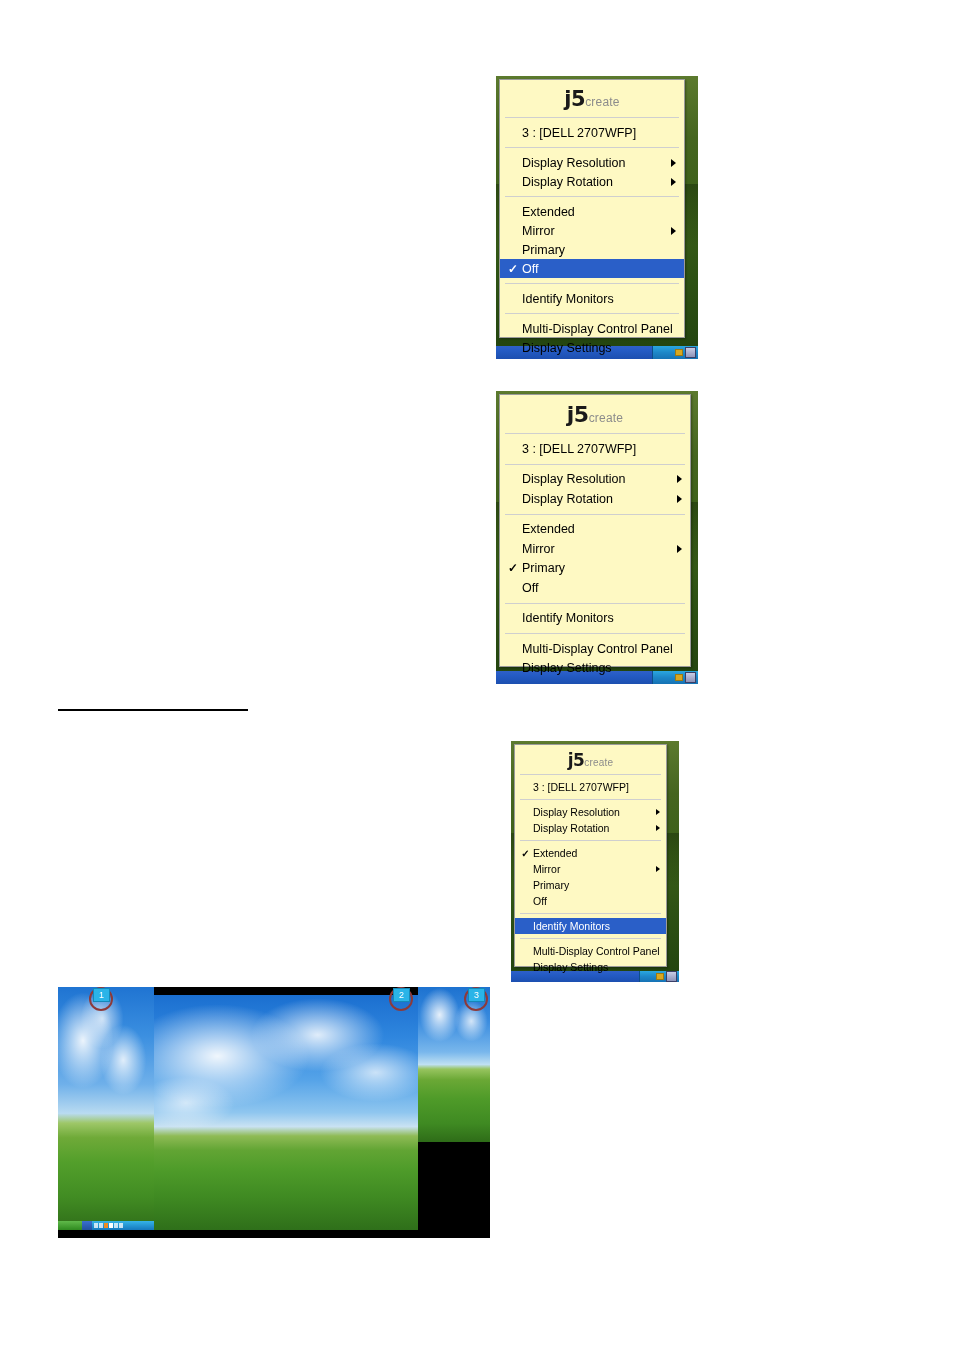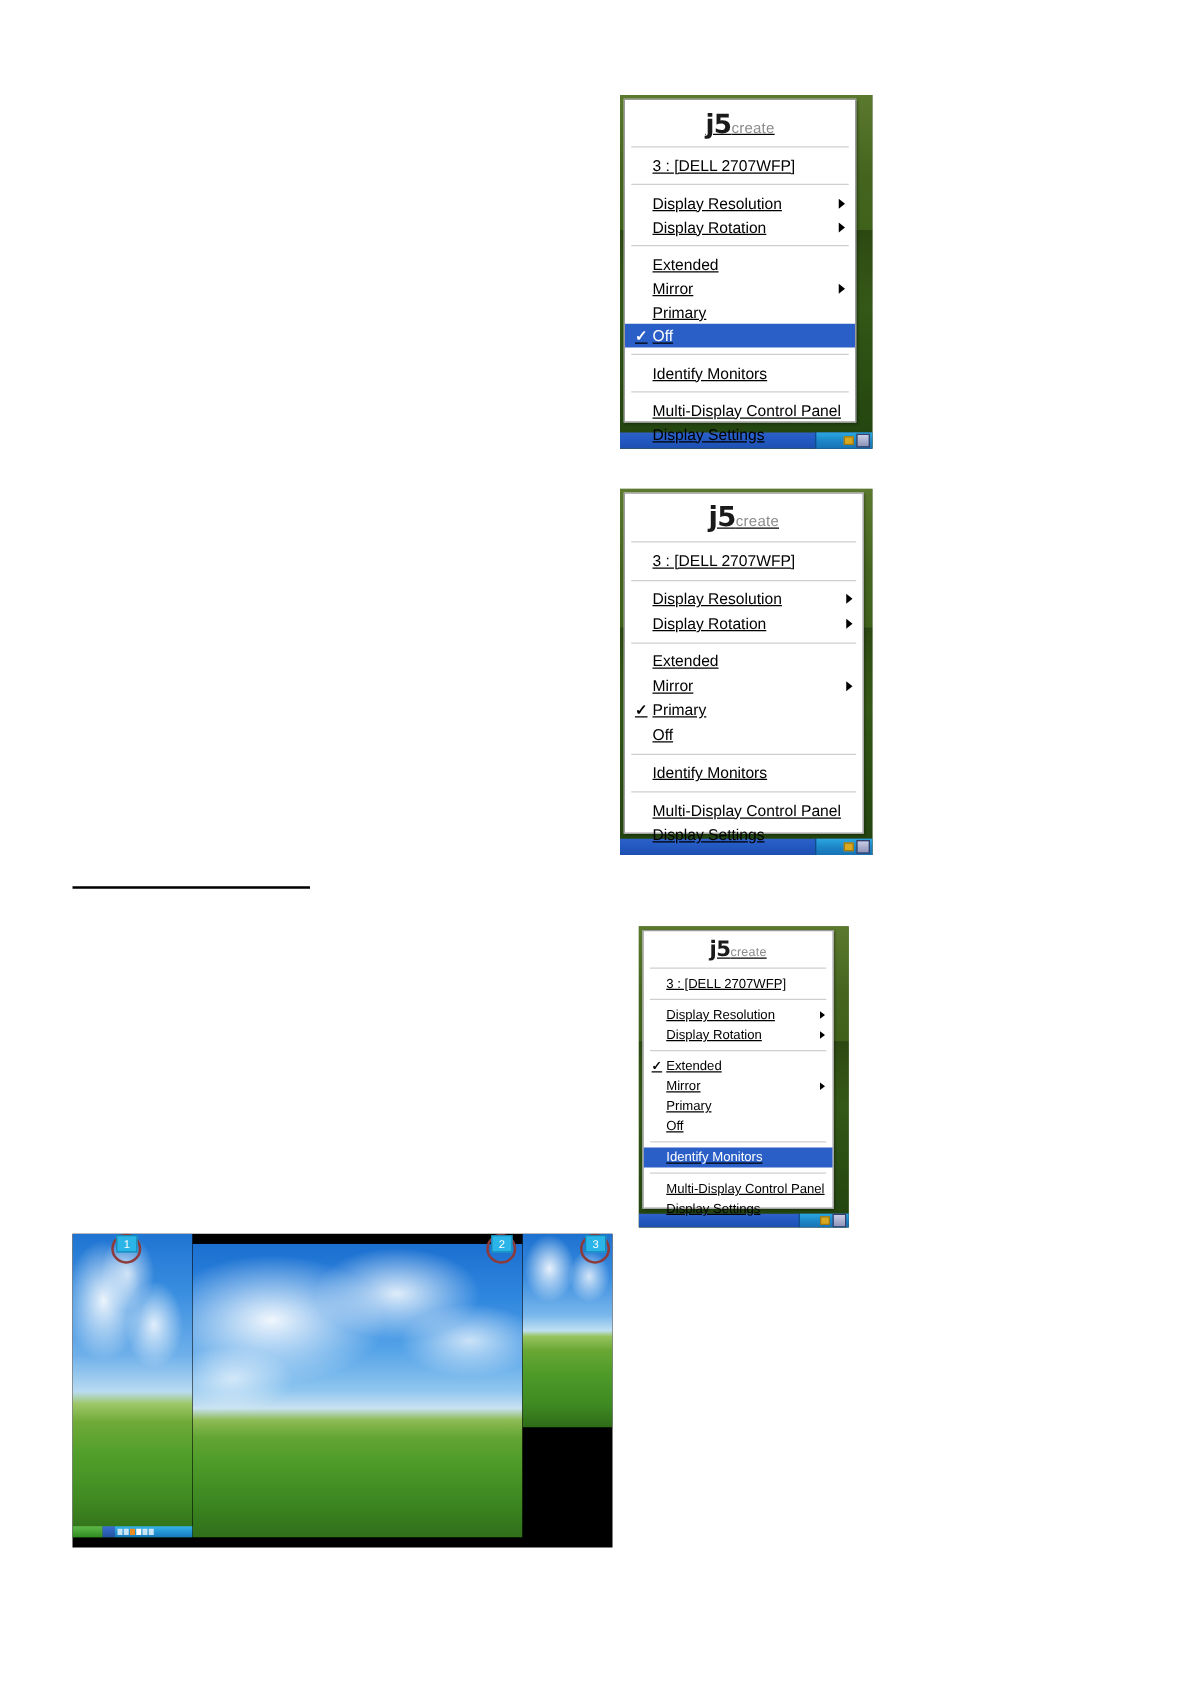--- a/index.html
+++ b/index.html
@@ -60,25 +60,24 @@
     border: 1px solid #9e7a11;
   }
   .tray-app {
     width: 11px; height: 11px;
     background: linear-gradient(180deg, #c9cde6, #8e93b8);
     border: 1px solid #3a3f68;
   }
 
   .menu {
     position: absolute;
-    background: #ffffff;
+    background: #fef9c3;
     border: 1px solid #9b9b9b;
     box-shadow: 1px 1px 2px rgba(0,0,0,.35);
     color: #000;
-    text-decoration: underline;
   }
   .menu-logo {
     text-align: center;
     padding: 7px 0 6px;
     white-space: nowrap;
   }
   .logo-j5 {
     font-family: "DejaVu Sans", sans-serif;
     font-weight: bold;
     color: #1a1a1a;

